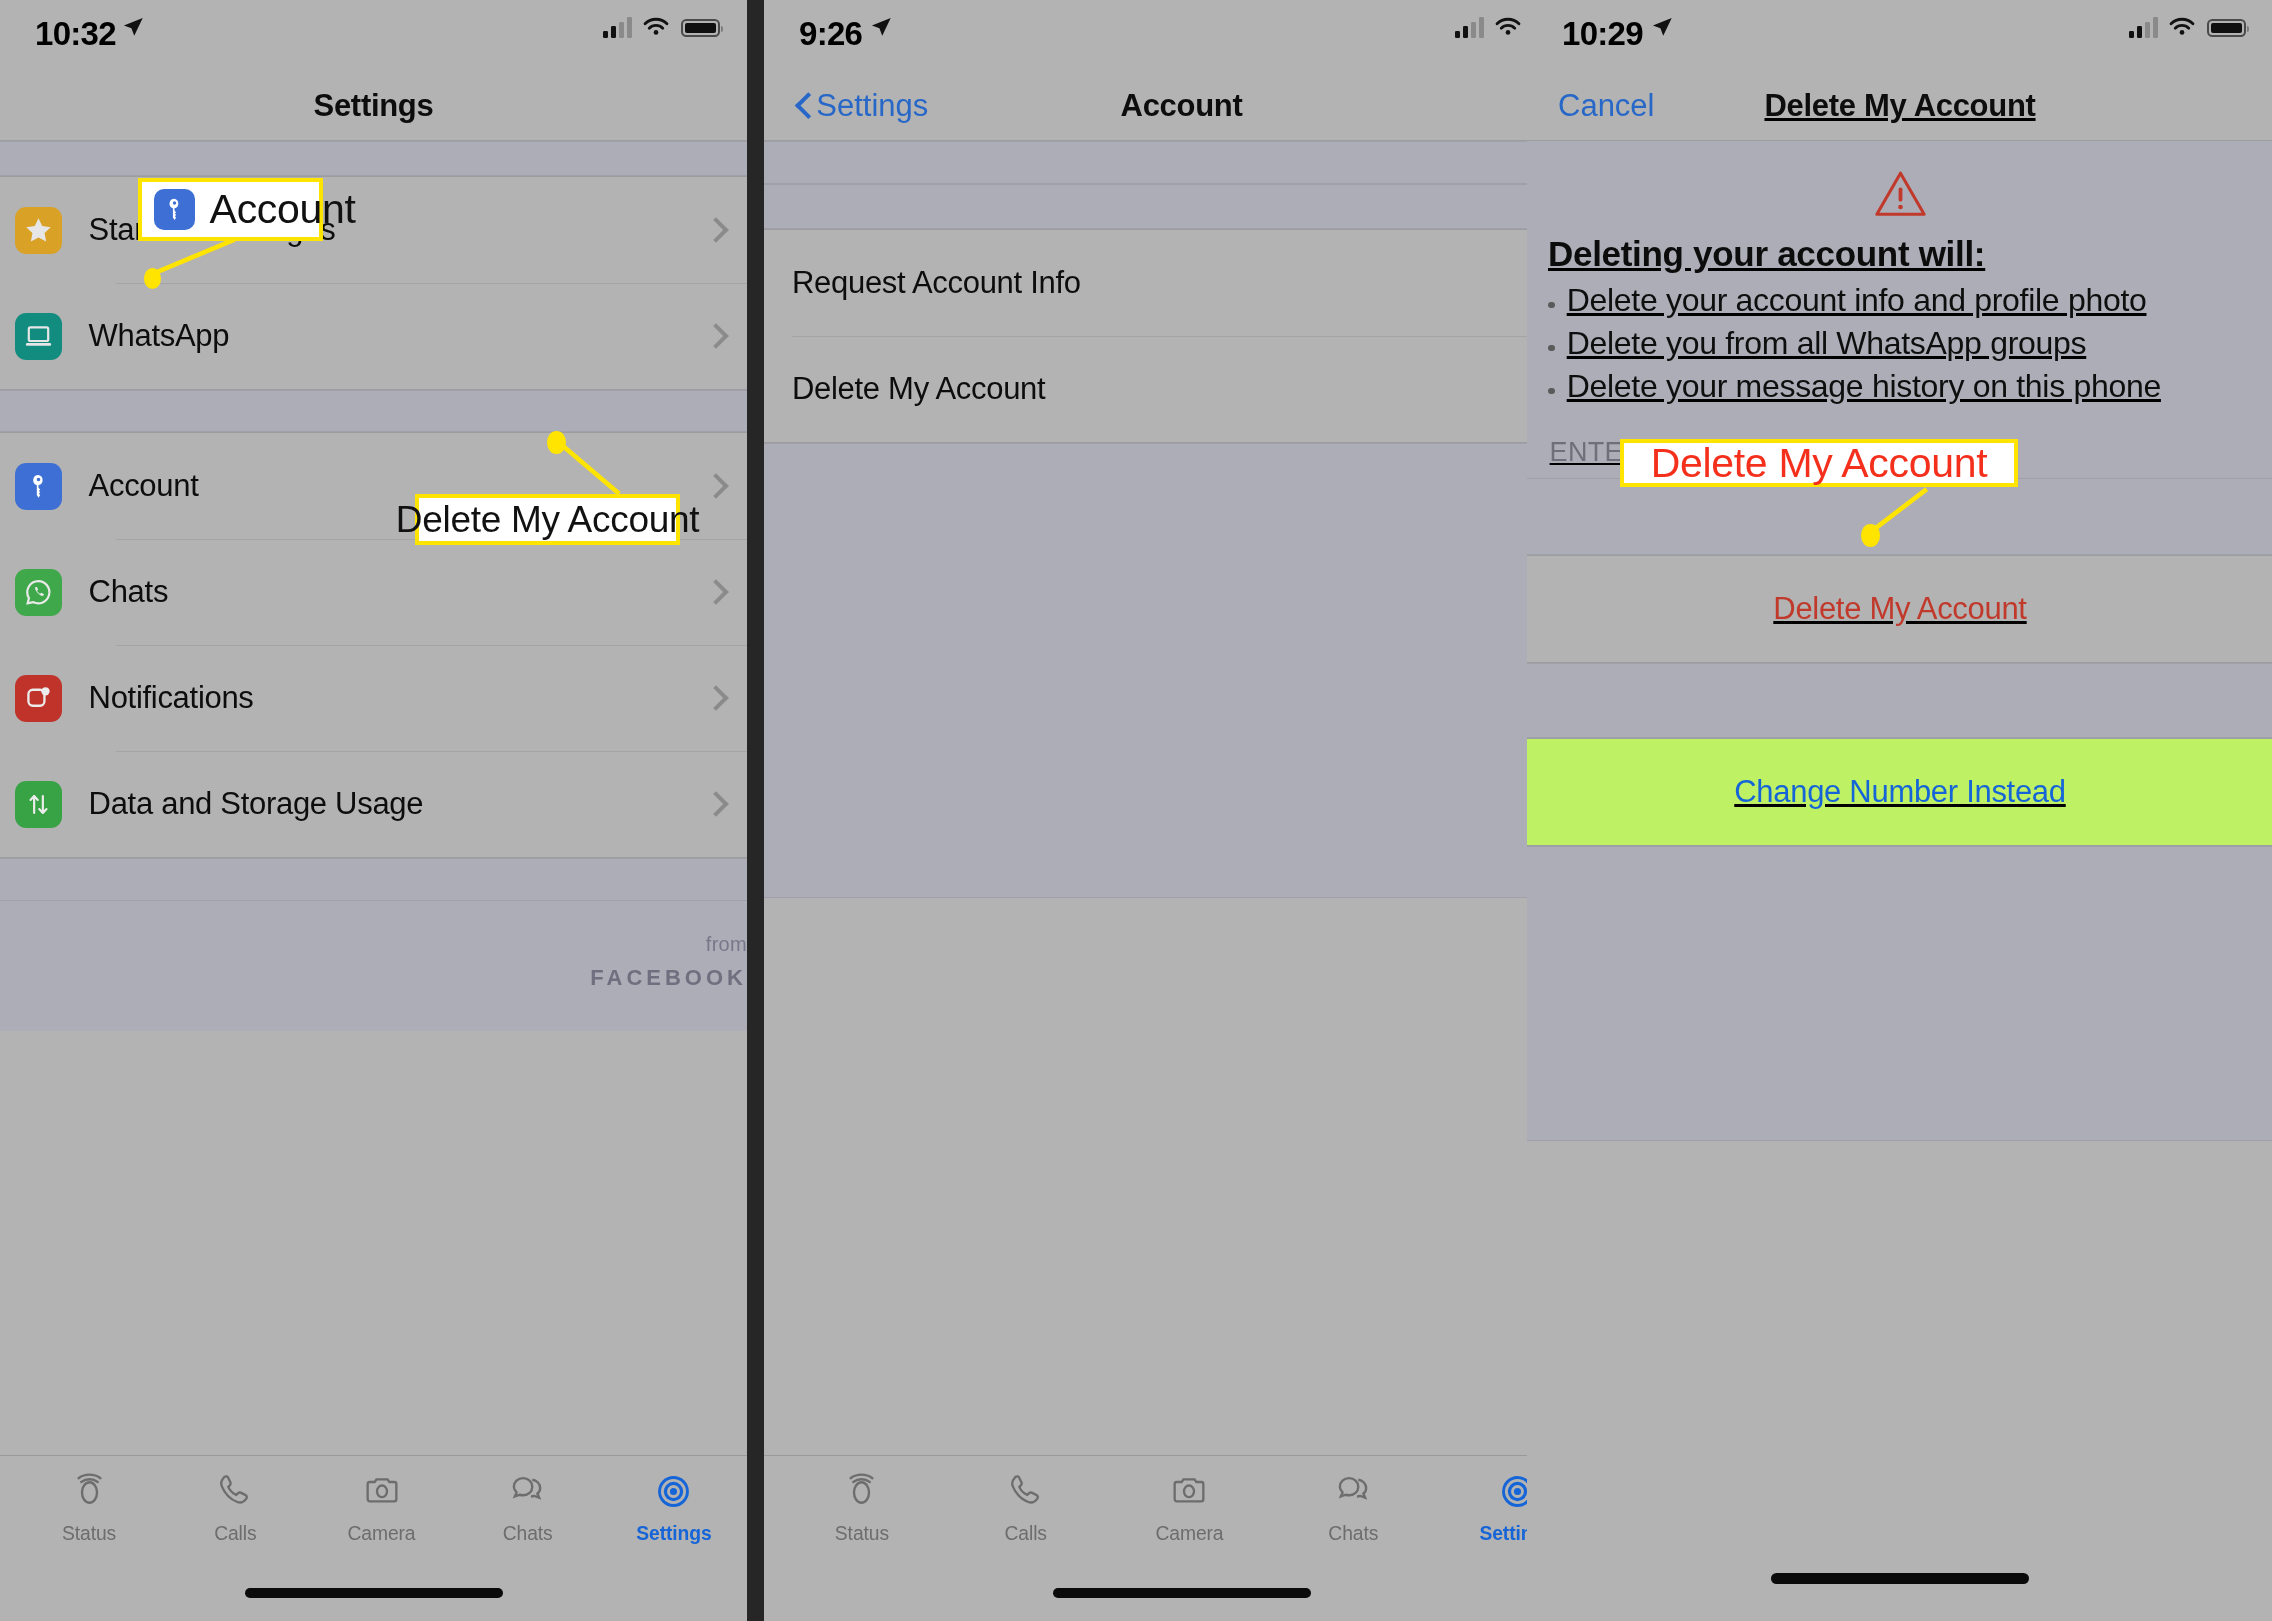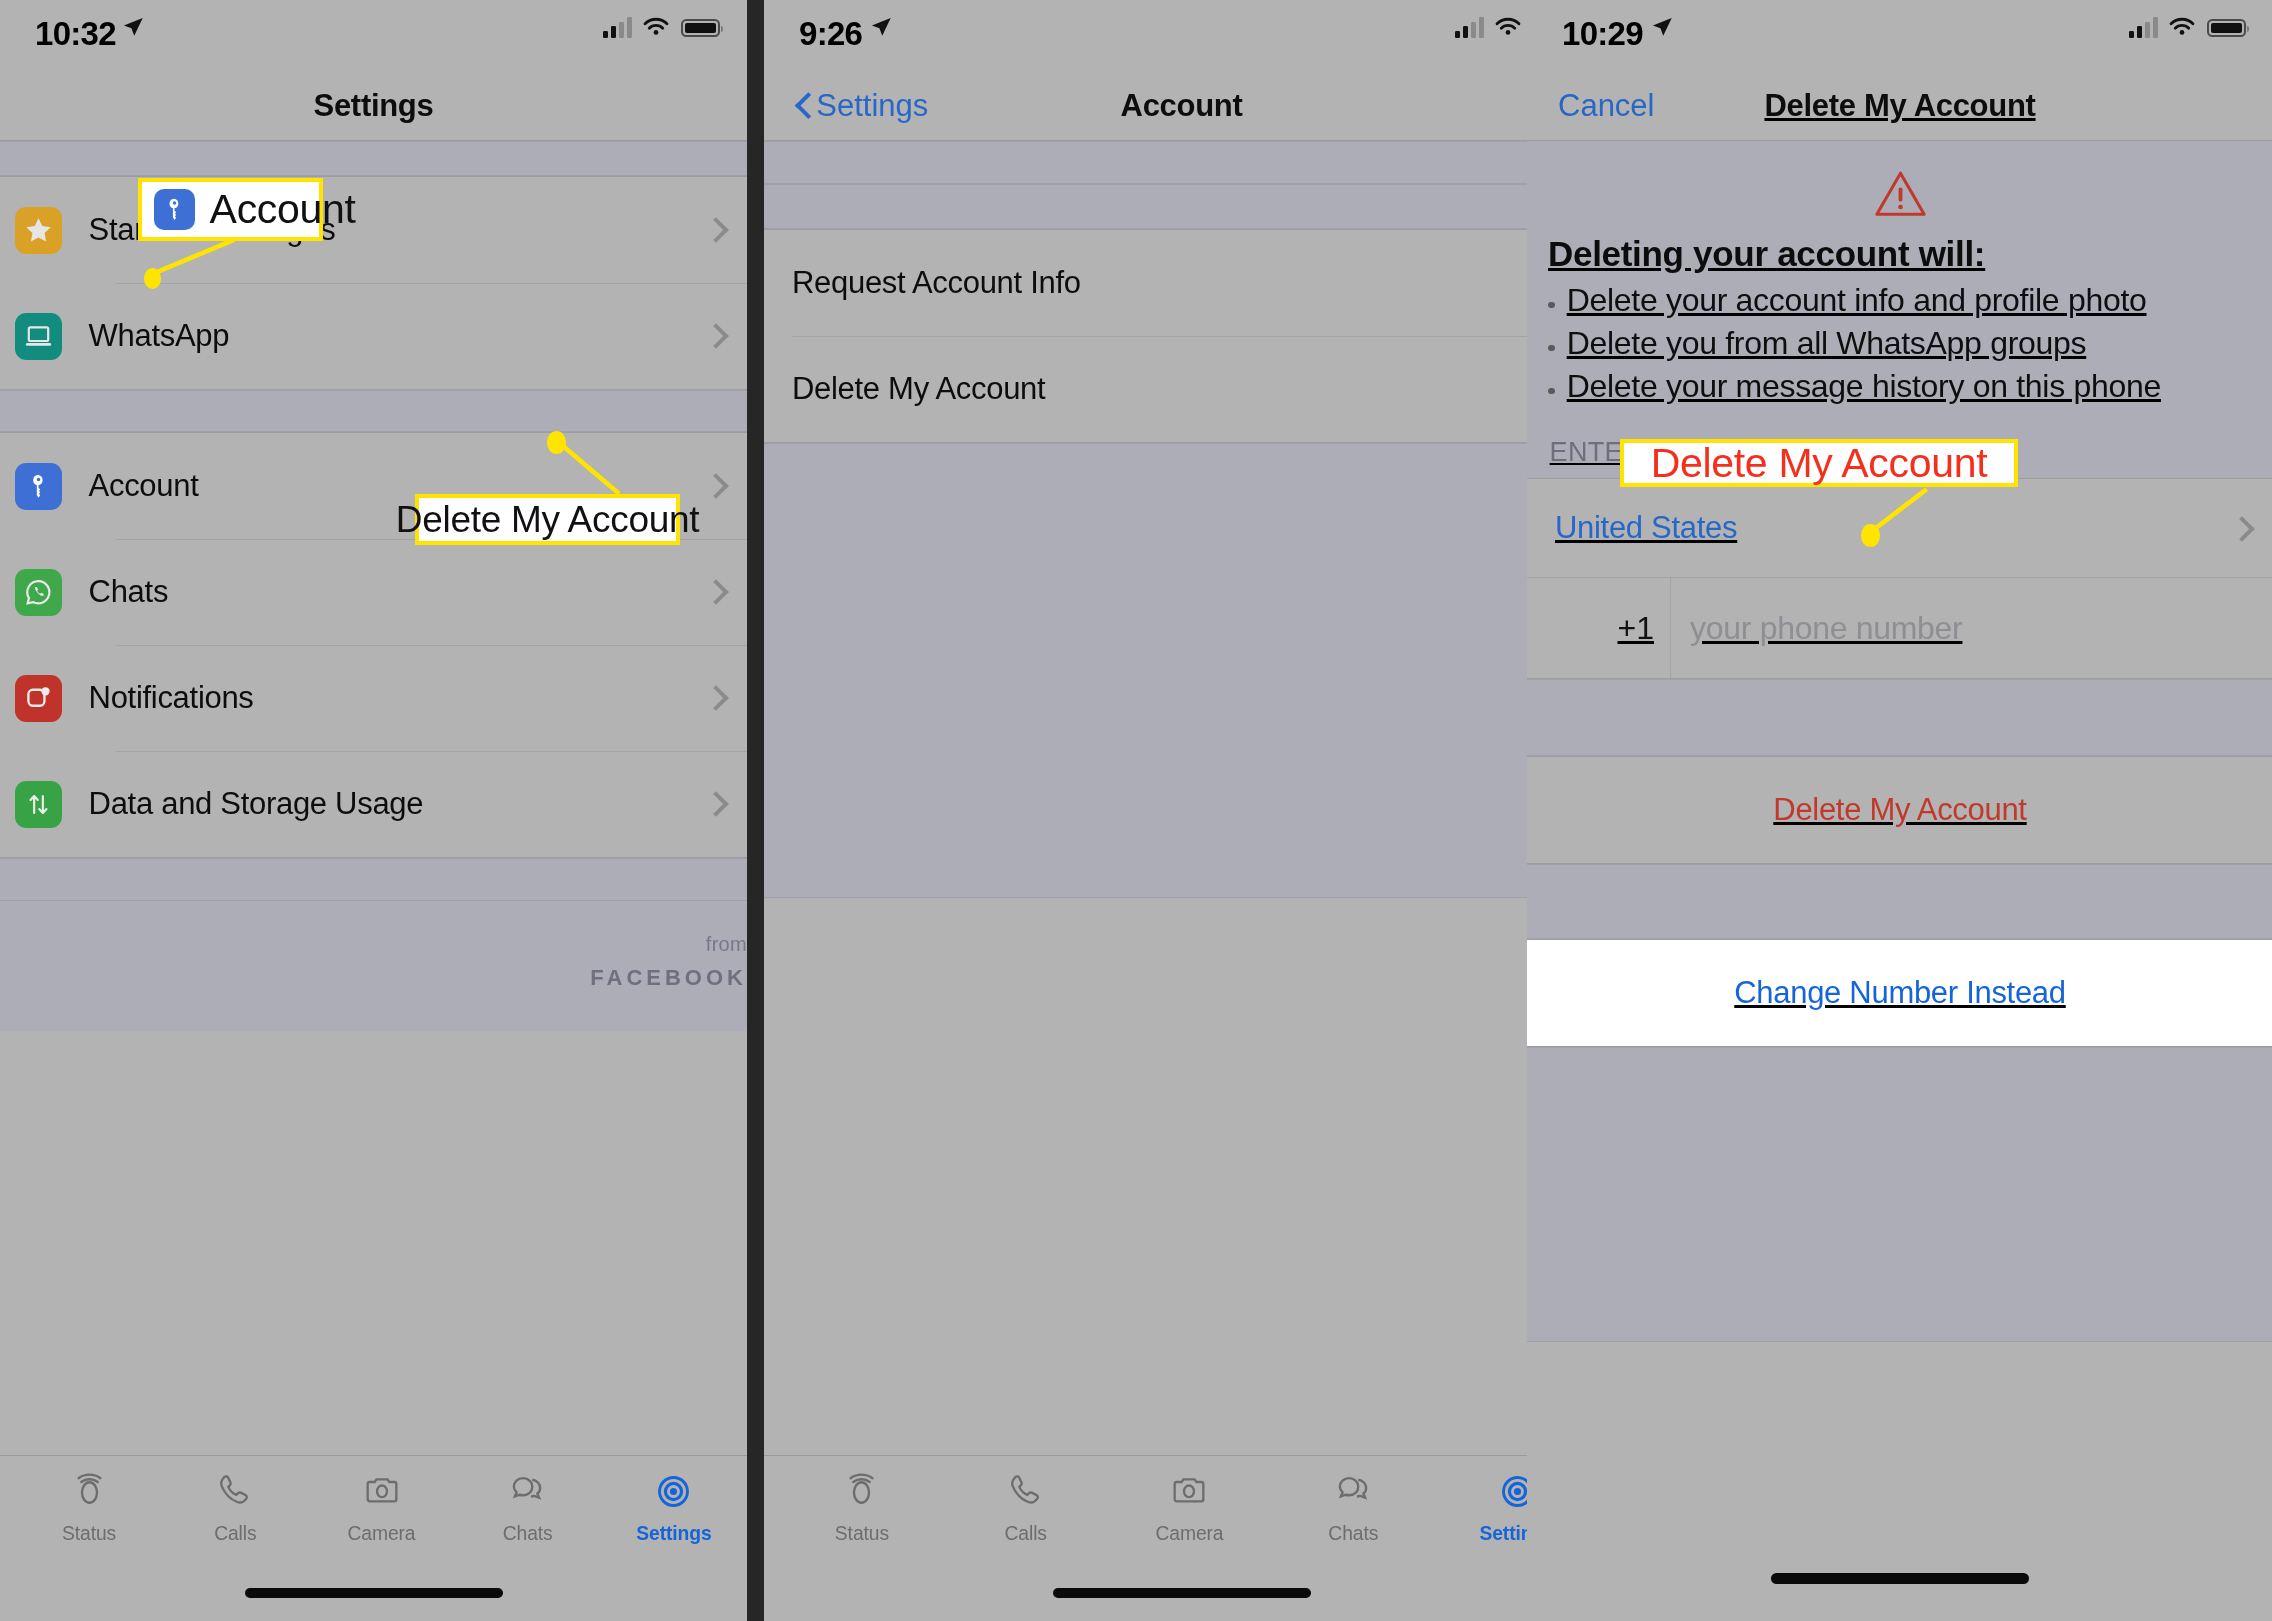--- a/index.html
+++ b/index.html
@@ -148,21 +148,21 @@
   }
   .cc-div{position:absolute;left:143px;top:0;bottom:0;width:0.7px;background:#a4a4a4;}
   .ph-placeholder{font-size:32px;color:#8e8e94;padding-left:20px;letter-spacing:-0.3px;}
   .danger-row{
     display:flex;align-items:center;justify-content:center;height:106px;
     background:#b3b3b3;border-top:0.7px solid #9d9d9d;border-bottom:0.7px solid #9d9d9d;
   }
   .danger-row .t{font-size:31px;color:#c0392b;letter-spacing:-0.3px;}
   .link-row{
     display:flex;align-items:center;justify-content:center;height:106px;
-    background:#ffffff;border-top:0.7px solid #9d9d9d;border-bottom:0.7px solid #9d9d9d;
+    background:#bef264;border-top:0.7px solid #9d9d9d;border-bottom:0.7px solid #9d9d9d;
   }
   .link-row .t{font-size:31px;color:#1565d8;letter-spacing:-0.3px;}
 
   
   .anno-svg{position:absolute;left:0;top:0;width:2273px;height:1621px;pointer-events:none;}
   .callout{
     position:absolute;background:#fff;border:4.7px solid #ffe400;
     display:flex;align-items:center;box-sizing:border-box;
   }
   .callout .c-ico{width:57px;height:57px;border-radius:13.3px;flex:0 0 auto;
@@ -494,31 +494,20 @@
           <span class="btxt">Delete you from all WhatsApp groups</span>
         </div>
         <div class="bullet">
           <span class="dot"></span>
           <span class="btxt">Delete your message history on this phone</span>
         </div>
       </div>
 
       <div class="section-head">ENTER YOUR PHONE NUMBER:</div>
 
-      <div class="group">
-        <div class="row plain" style="height:98px">
-          <div class="row-label blue">United States</div>
-          <span class="chevron"></span>
-        </div>
-        <div class="phone-input-row" style="border-top:0.7px solid #a4a4a4">
-          <div class="cc">+1</div>
-          <span class="cc-div"></span>
-          <div class="ph-placeholder">your phone number</div>
-        </div>
-      </div>
 
       <div class="gap" style="height:75px"></div>
 
       <div class="danger-row">
         <span class="t">Delete My Account</span>
       </div>
 
       <div class="gap" style="height:73px"></div>
 
       <div class="link-row">

